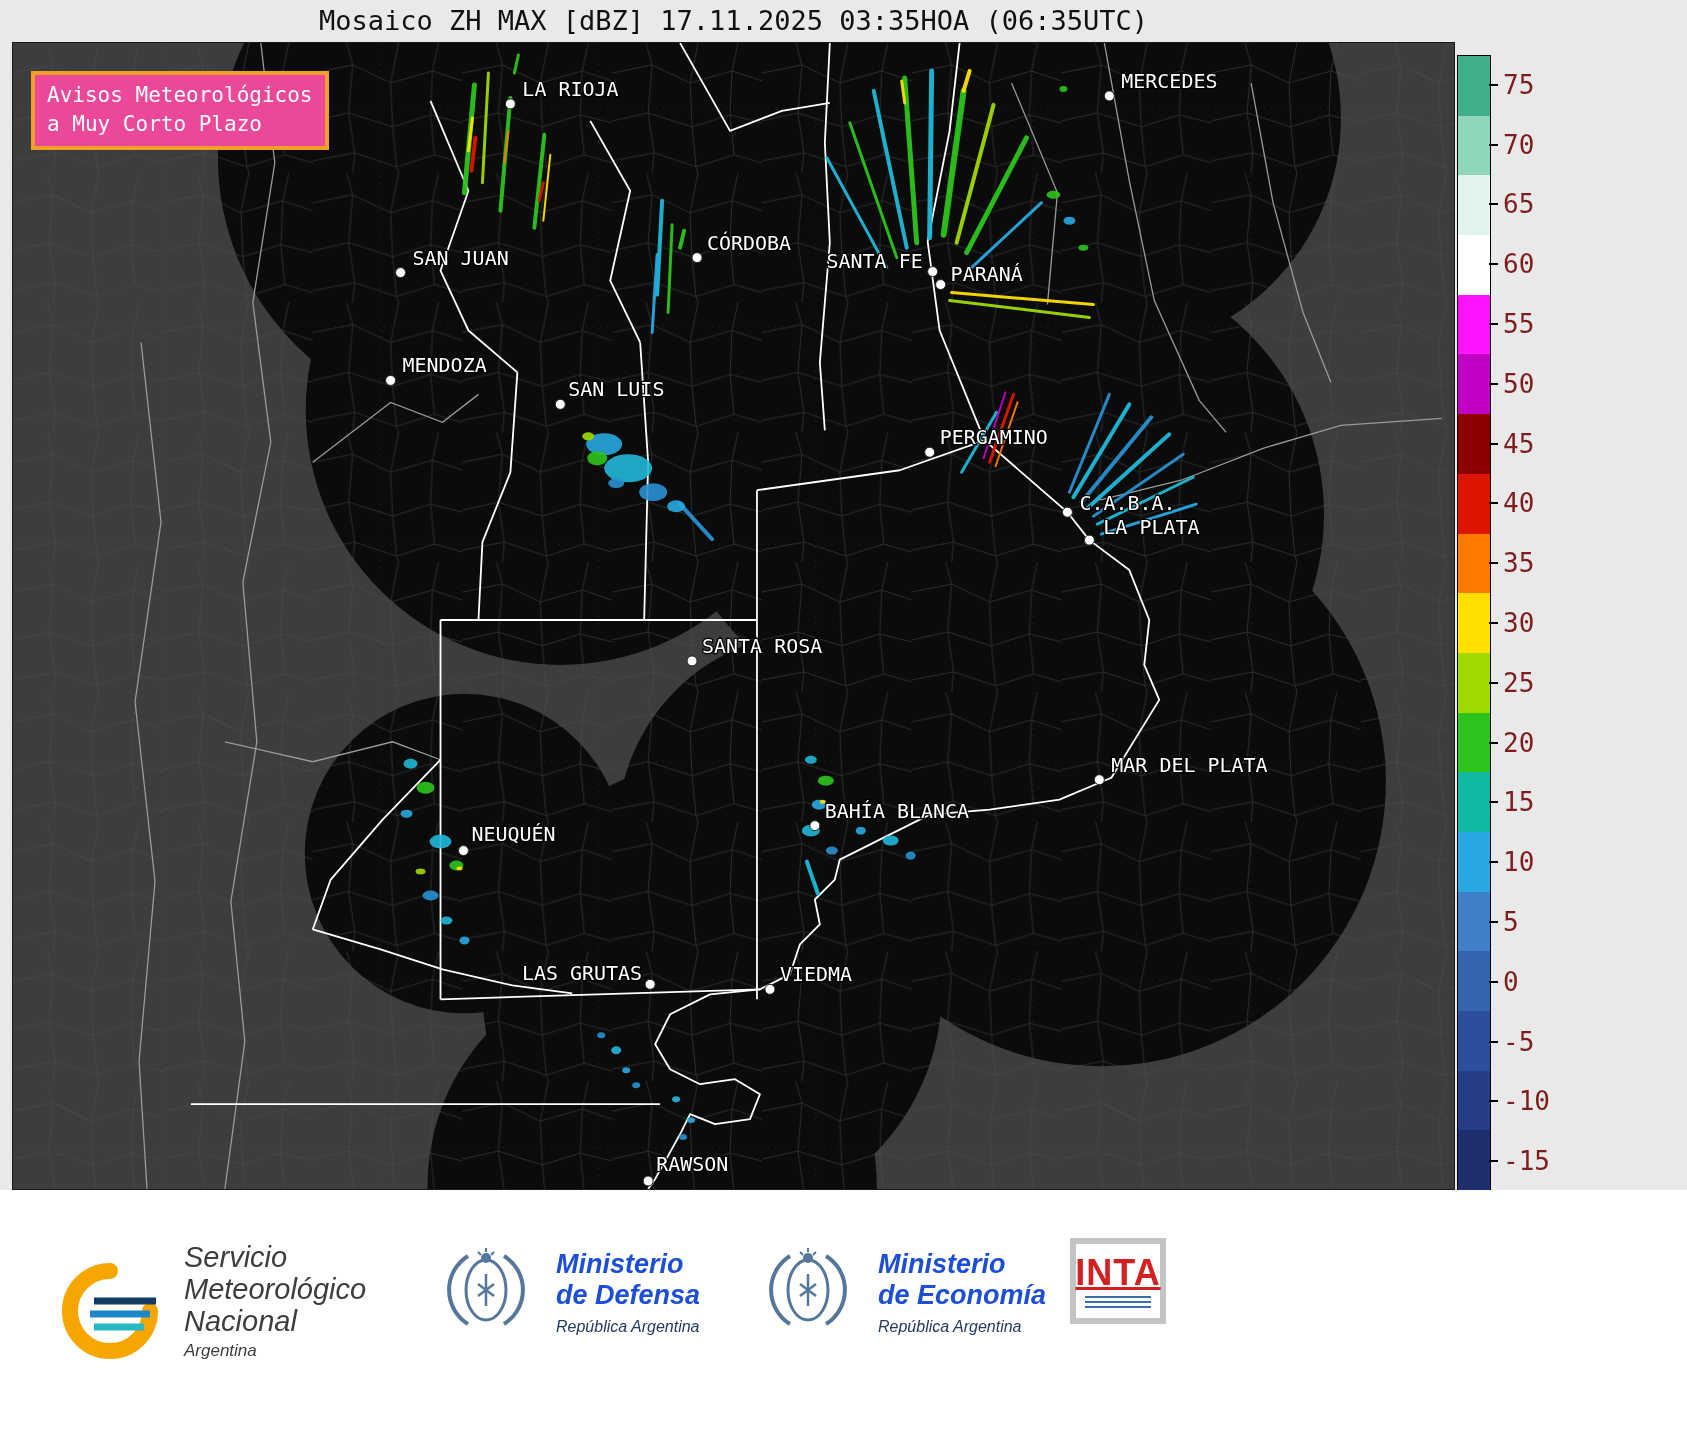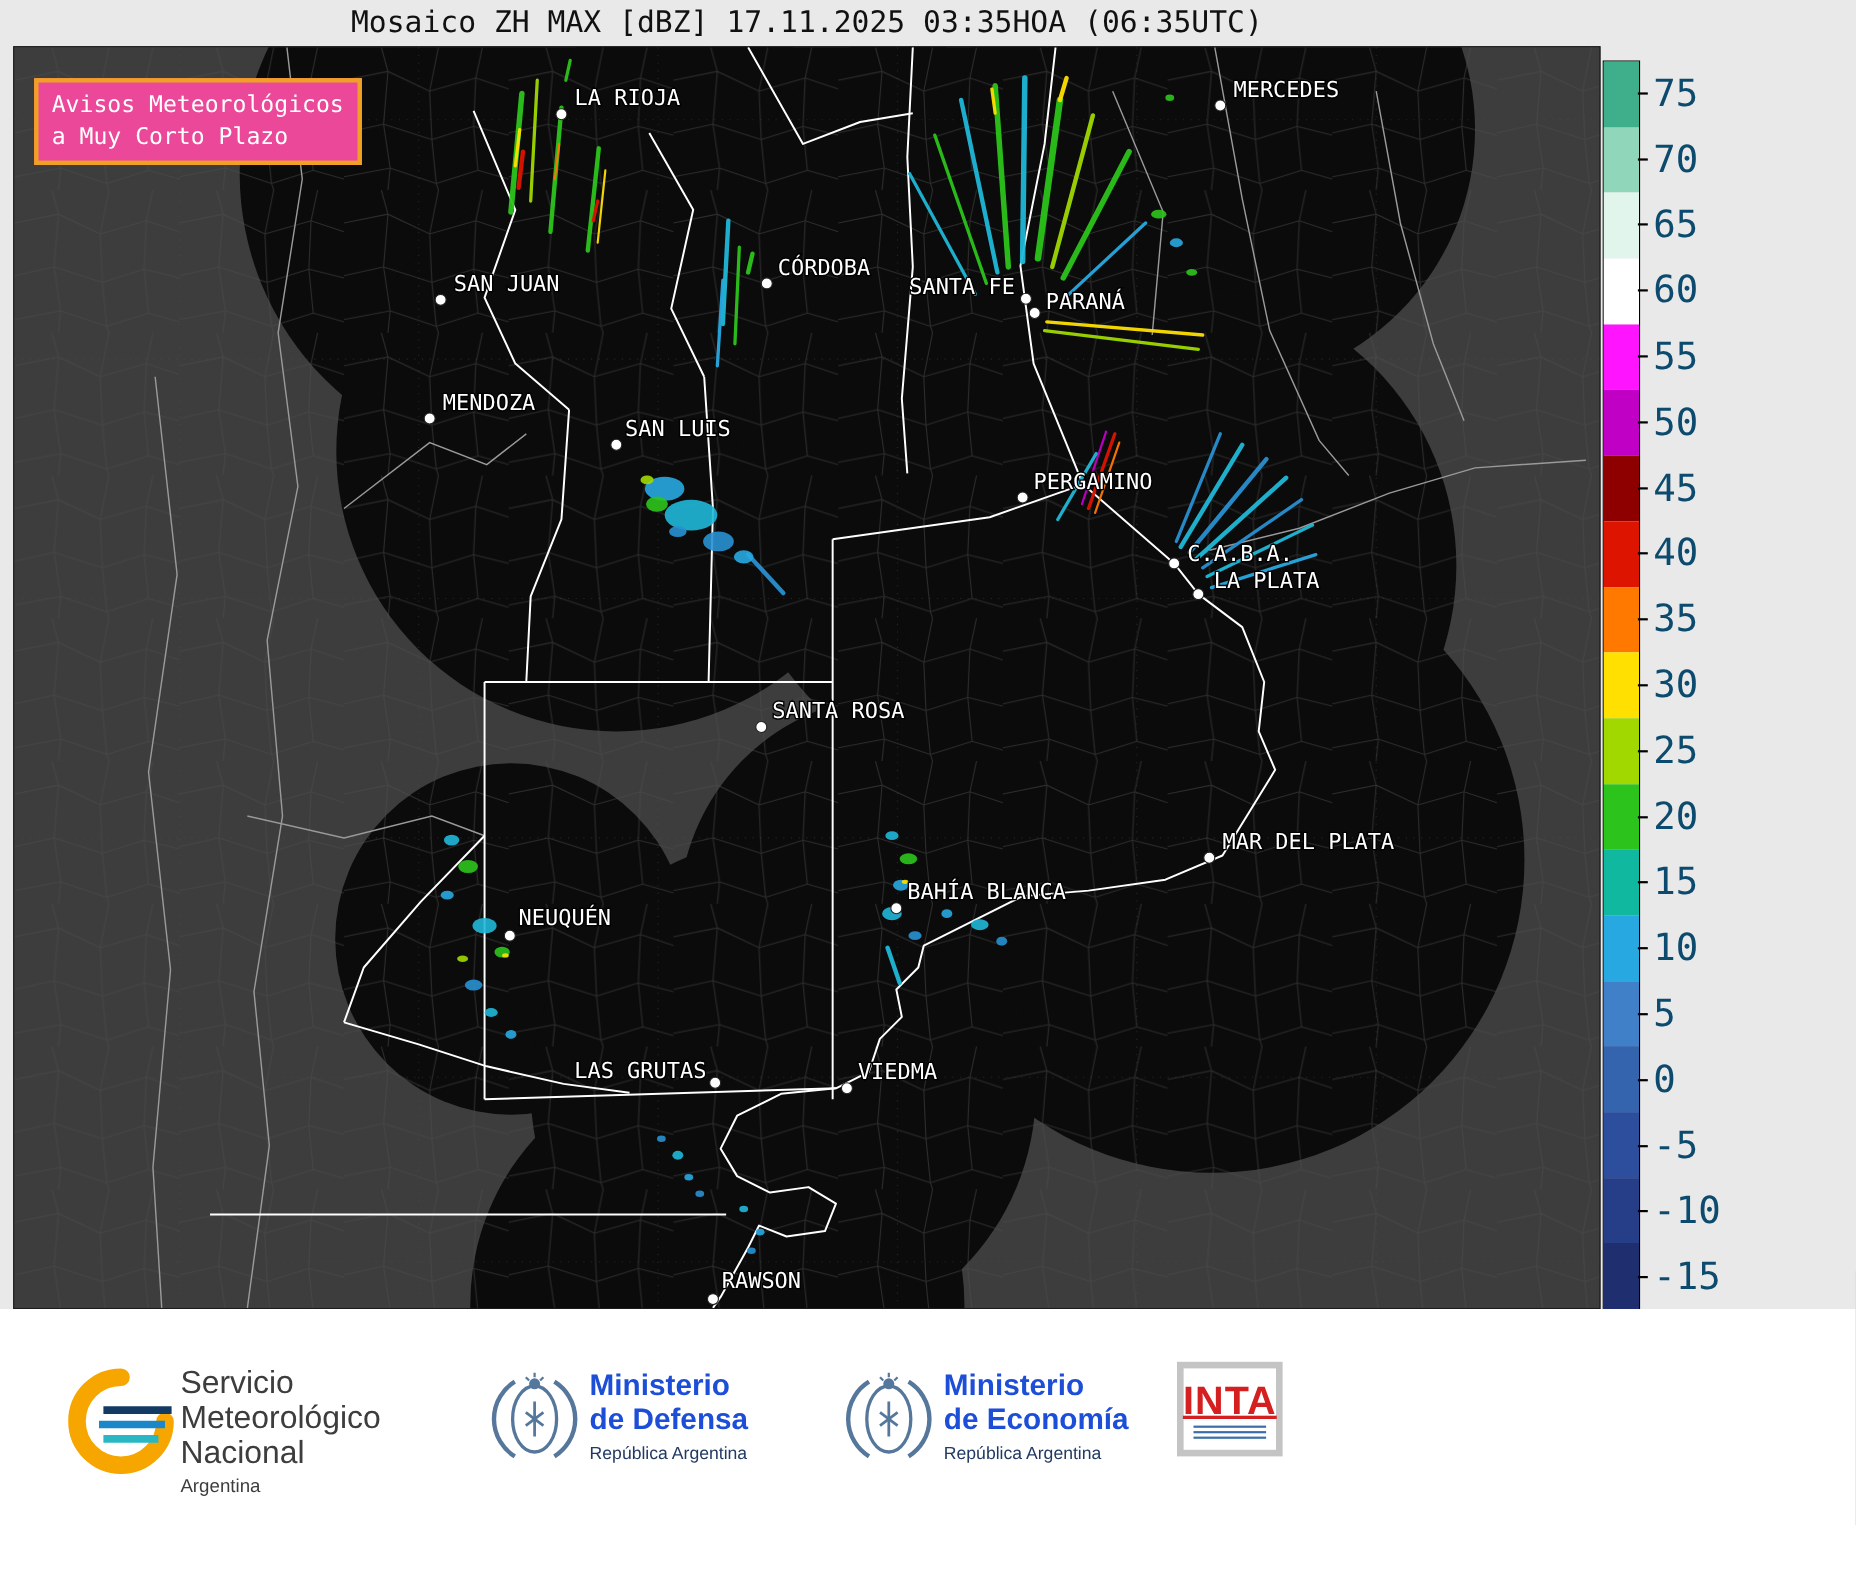--- a/index.html
+++ b/index.html
@@ -10,28 +10,28 @@
   .map-frame{position:absolute;left:12px;top:42px;width:1443px;height:1148px;
              background:#3d3d3d;border:1px solid #1a1a1a;box-sizing:border-box;}
   #map-svg{position:absolute;left:0;top:0;width:100%;height:100%;display:block;}
   .badge{position:absolute;left:18px;top:28px;background:#757575;border:4px solid #f0a125;
          color:#fff;font-size:21px;line-height:1.4;padding:6px 12px;white-space:nowrap;}
   .colorbar-wrap{position:absolute;left:1457px;top:55px;width:34px;height:1136px;}
   #colorbar-segments{position:absolute;left:0;top:0;width:100%;height:100%;
                      display:flex;flex-direction:column;border:1px solid #000;box-sizing:border-box;}
   .cb-seg{flex:1;}
   #colorbar-ticks{position:absolute;left:46px;top:0;height:100%;width:90px;}
-  .cb-tick{position:absolute;transform:translateY(-50%);font-size:34px;color:#0c4a6e;white-space:nowrap;}
+  .cb-tick{position:absolute;transform:translateY(-50%);font-size:26px;color:#7f1d1d;white-space:nowrap;}
   .cb-tick::before{content:"";position:absolute;left:-14px;top:50%;width:9px;height:2px;
                    background:#000;transform:translateY(-50%);}
   .city-label{font-family:"DejaVu Sans Mono",monospace;font-size:20px;fill:#ffffff;
               stroke:#000;stroke-width:2.5px;paint-order:stroke;}
   .footer{position:absolute;left:0;top:1190px;width:1687px;height:248px;background:#ffffff;
           font-family:"Liberation Sans",sans-serif;}
-  .logo-block{position:absolute;display:flex;align-items:flex-start;gap:4px;}
+  .logo-block{position:absolute;display:flex;align-items:flex-end;gap:24px;font-style:italic;}
   .smn{left:60px;top:52px;}
   .smn-line{font-size:29px;color:#3d3d3d;line-height:1.1;}
   .smn-sub{font-size:17px;color:#3d3d3d;margin-top:3px;}
   .defensa{left:440px;top:54px;}
   .economia{left:762px;top:54px;}
   .min-title{font-size:27px;font-weight:bold;color:#1d4ed8;line-height:1.15;}
   .min-sub{font-size:16px;color:#223a63;margin-top:7px;}
   .inta-box{position:absolute;left:1070px;top:48px;width:96px;height:86px;background:#fff;
             border:6px solid #c4c4c4;box-sizing:border-box;display:flex;flex-direction:column;
             align-items:center;justify-content:center;}

